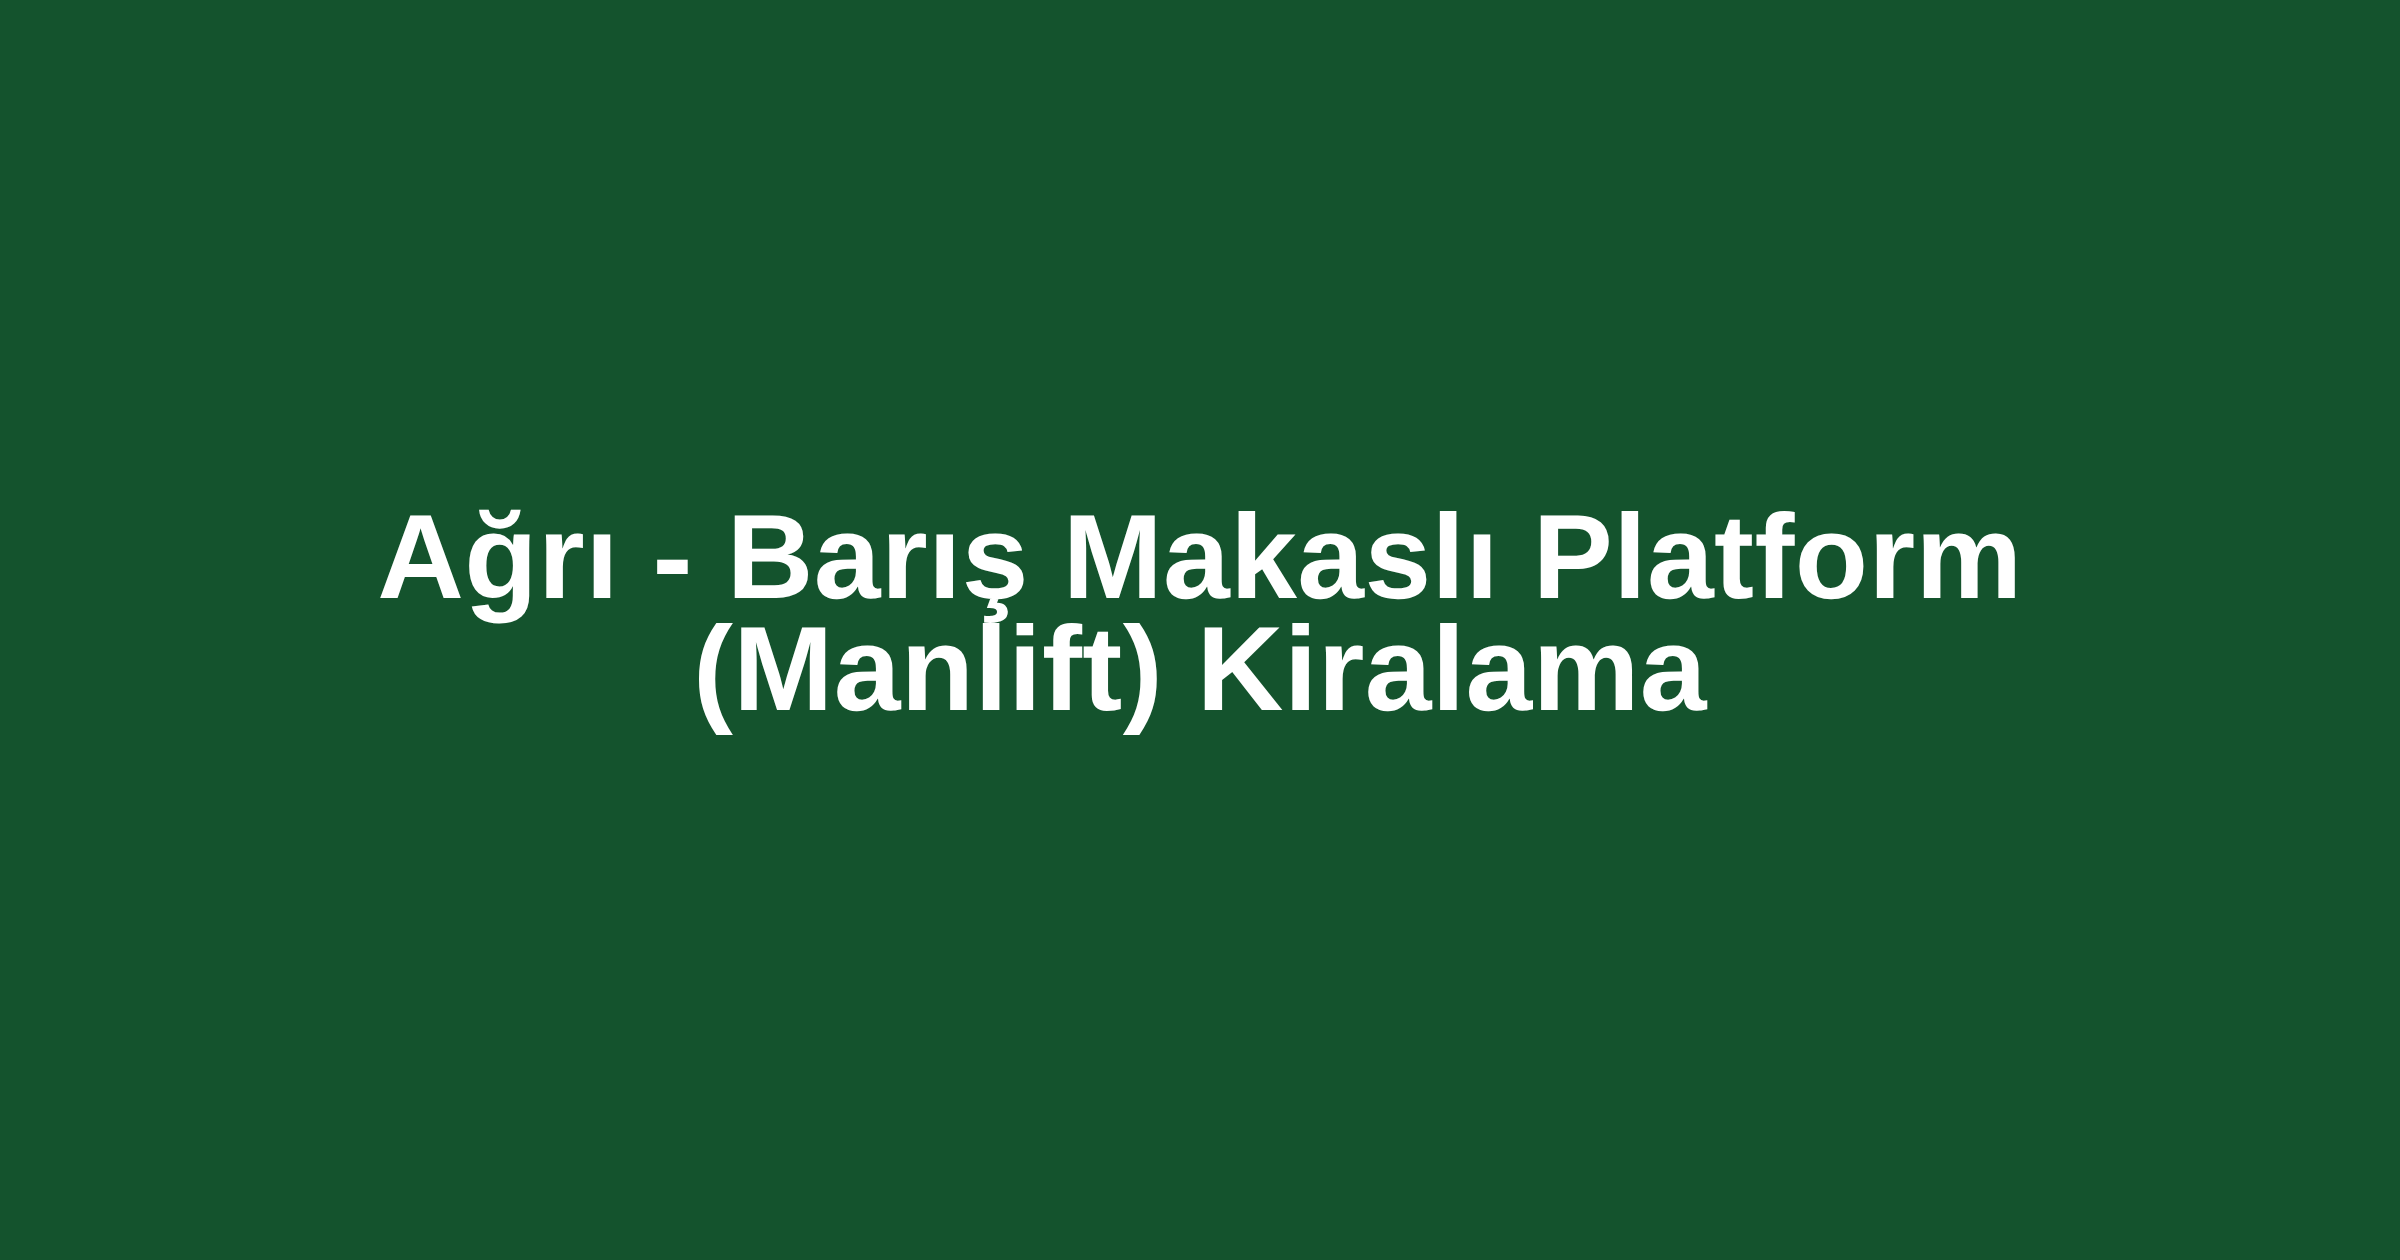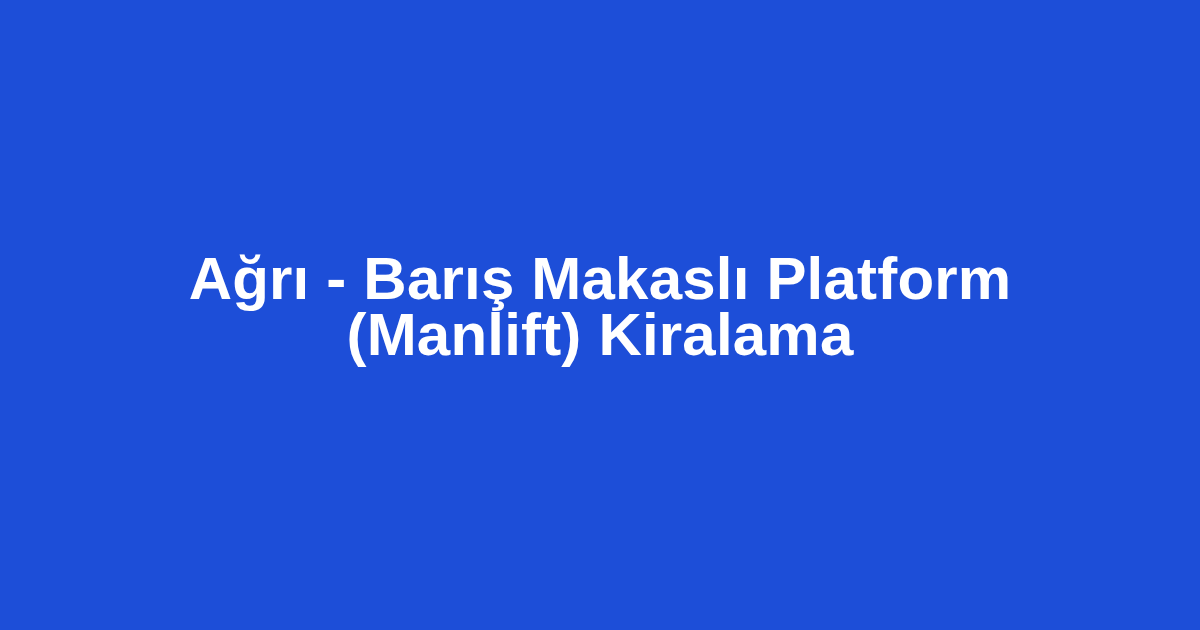--- a/index.html
+++ b/index.html
@@ -14,21 +14,21 @@
     overflow: hidden;
     font-family: "Liberation Sans", sans-serif;
     background: #0d0d74;
   }
 
   .og-card {
     position: relative;
     box-sizing: border-box;
     width: 1200px;
     height: 630px;
-    background: #1d4ed8;
+    background: #14532d;
     display: flex;
     align-items: center;
     justify-content: center;
     overflow: hidden;
   }
 
   .headline-block {
     width: 1000px;
     padding: 0 20px;
     box-sizing: border-box;

